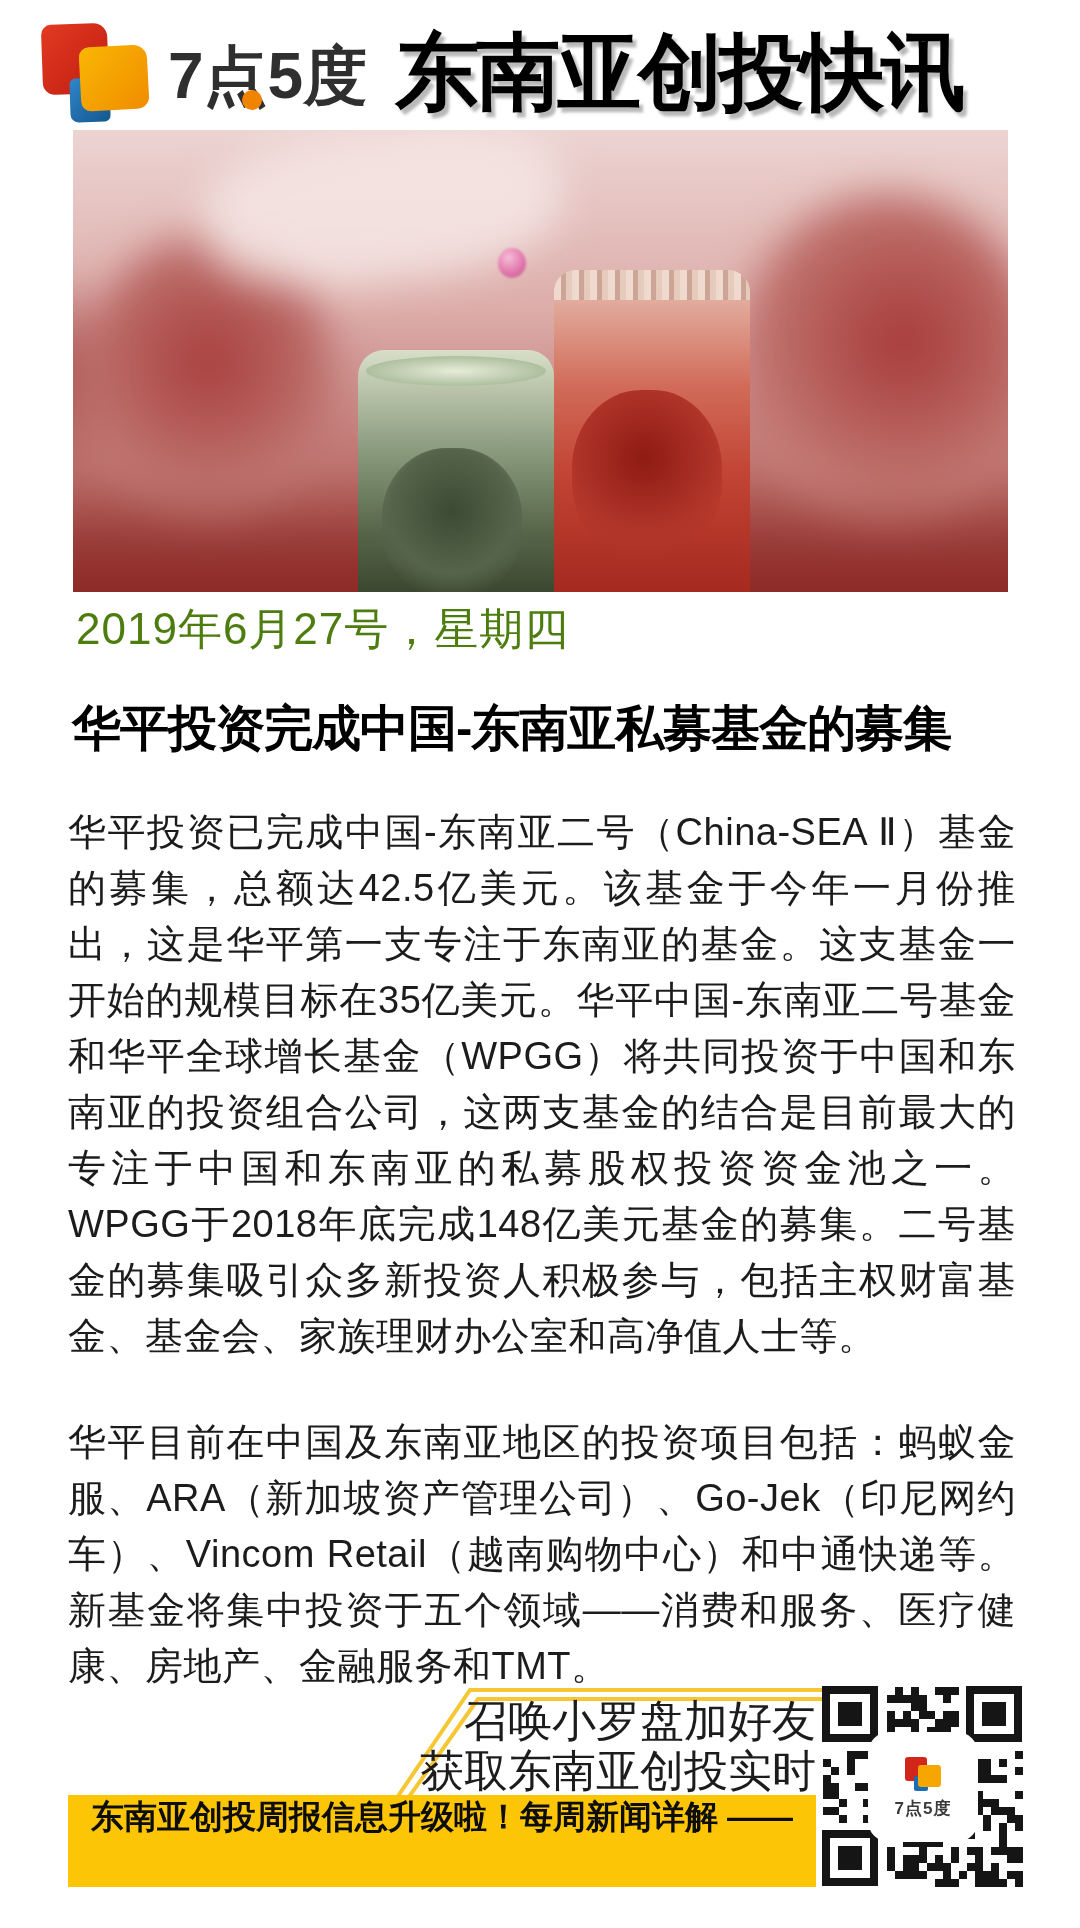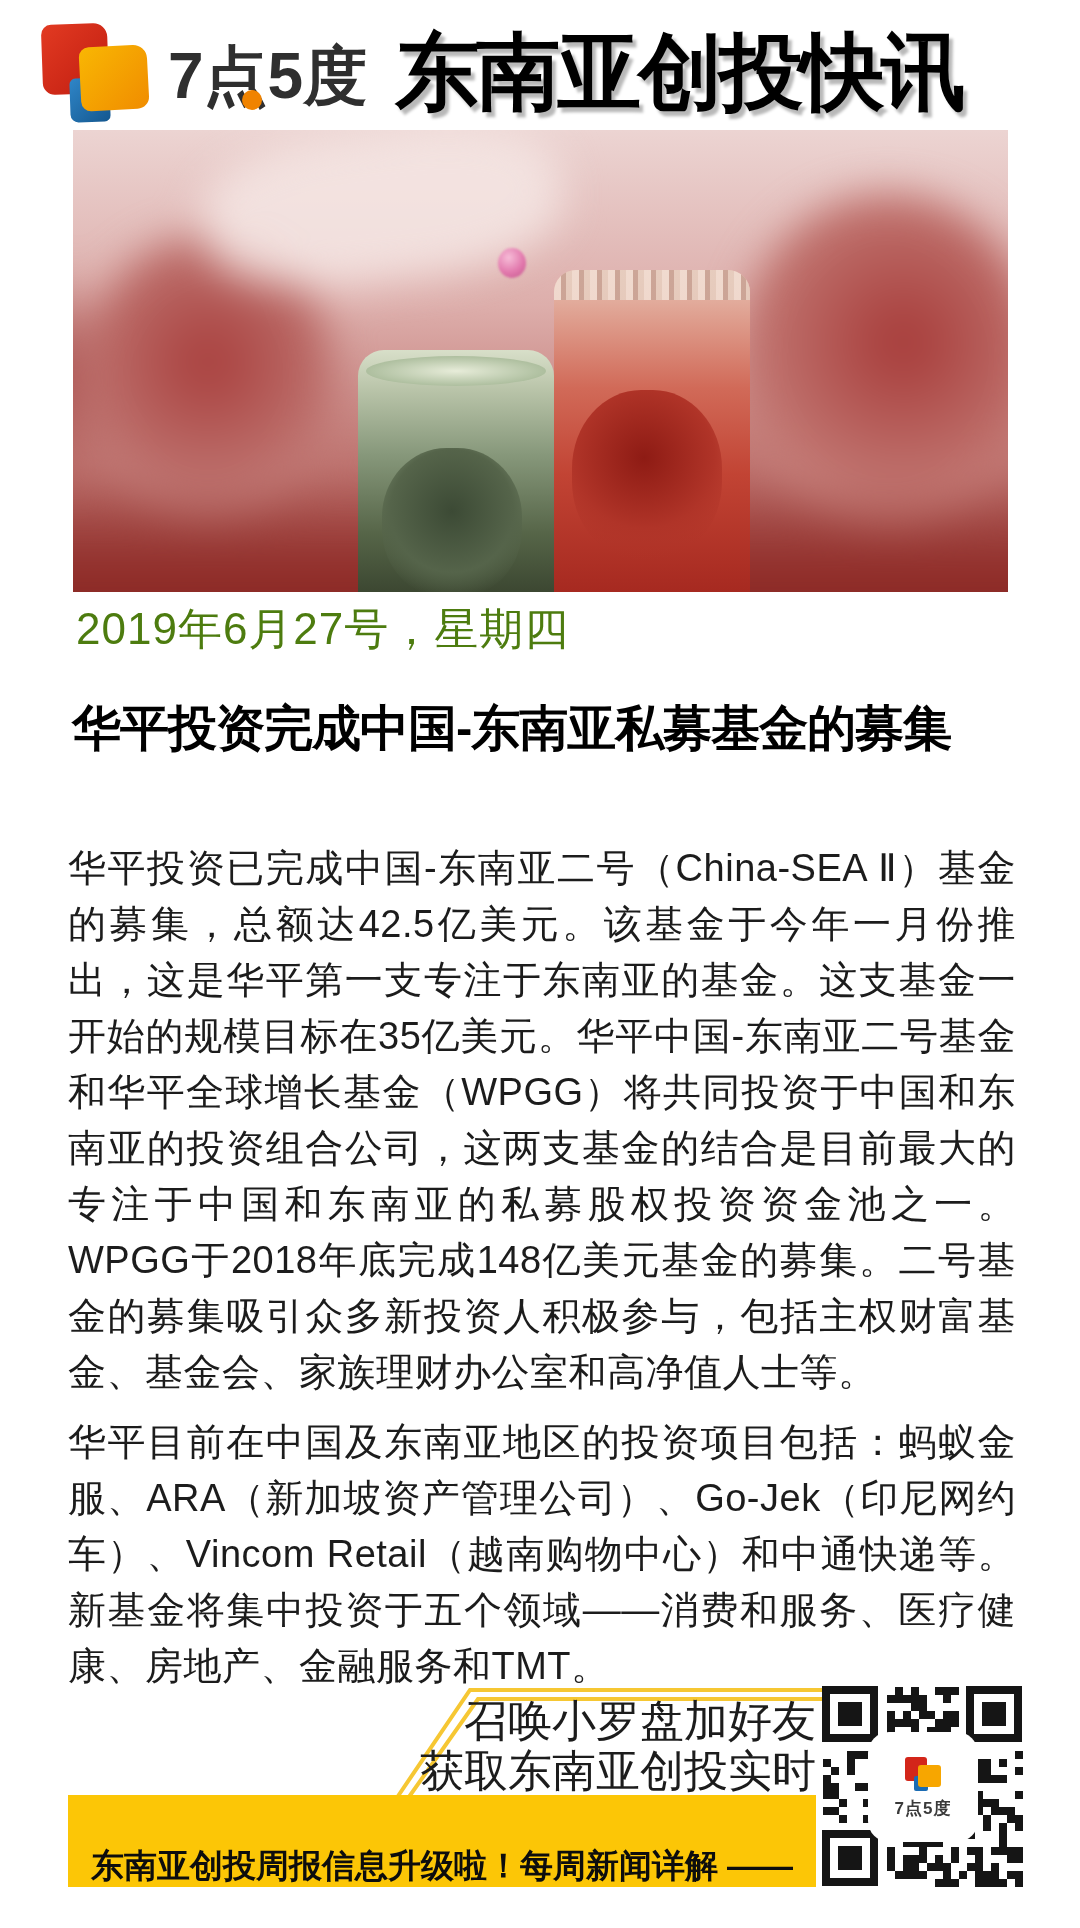--- a/index.html
+++ b/index.html
@@ -47,31 +47,31 @@
               background:radial-gradient(circle at 48% 40%, #8e1b14 0%, #b03428 55%, transparent 80%); }
   .pin { position:absolute; left:425px; top:118px; width:28px; height:30px; border-radius:50%;
          background:radial-gradient(circle at 38% 32%, #f6bcd7 0%, #e279ad 55%, #c2558b 100%); filter:blur(1px); }
 
   
   .date-line { position:absolute; top:600px; left:76px; font-size:44px; color:#4d7c0f; letter-spacing:1px; }
   .headline  { position:absolute; top:696px; left:72px; width:950px; font-size:49px; font-weight:900;
                color:#000; letter-spacing:-1px; white-space:nowrap; }
   .para { position:absolute; left:68px; width:948px; font-size:38px; color:#1c1c1c;
           line-height:56px; text-align:justify; text-justify:inter-ideograph; letter-spacing:0.5px; }
-  .para-1 { top:804px;margin-top:36px; }
+  .para-1 { top:804px; }
   .para-2 { top:1414px; }
 
   
   .callout { position:absolute; top:1680px; left:388px; width:436px; height:125px; }
   .callout svg { position:absolute; inset:0; }
   .callout-text { position:absolute; right:8px; top:16px; text-align:right;
                   font-size:44px; color:#1c1c1c; line-height:50px; }
 
   .banner { position:absolute; top:1795px; left:68px; width:748px; height:92px; background:#fcc606;
-            display:flex; flex-direction:column; align-items:center; justify-content:flex-end; }
+            display:flex; flex-direction:column; align-items:center; justify-content:flex-start; }
   .banner div { font-size:33px; font-weight:bold; color:#0d0d0d; line-height:43px; letter-spacing:0px; white-space:nowrap; }
 
   .qr-box { position:absolute; top:1686px; left:822px; width:202px; height:202px; background:#fff; }
   .qr-grid { position:absolute; inset:1px; display:grid;
              grid-template-columns:repeat(25,8px); grid-template-rows:repeat(25,8px); }
   .qr-grid .m { background:#151515; }
   .finder { position:absolute; width:56px; height:56px; border:8px solid #151515; background:#fff; }
   .finder::after { content:""; display:block; width:24px; height:24px; margin:8px; background:#151515; }
   .f-tl { top:0; left:0; } .f-tr { top:0; right:2px; } .f-bl { bottom:2px; left:0; }
   .qr-logo { position:absolute; top:50%; left:50%; transform:translate(-50%,-50%);

